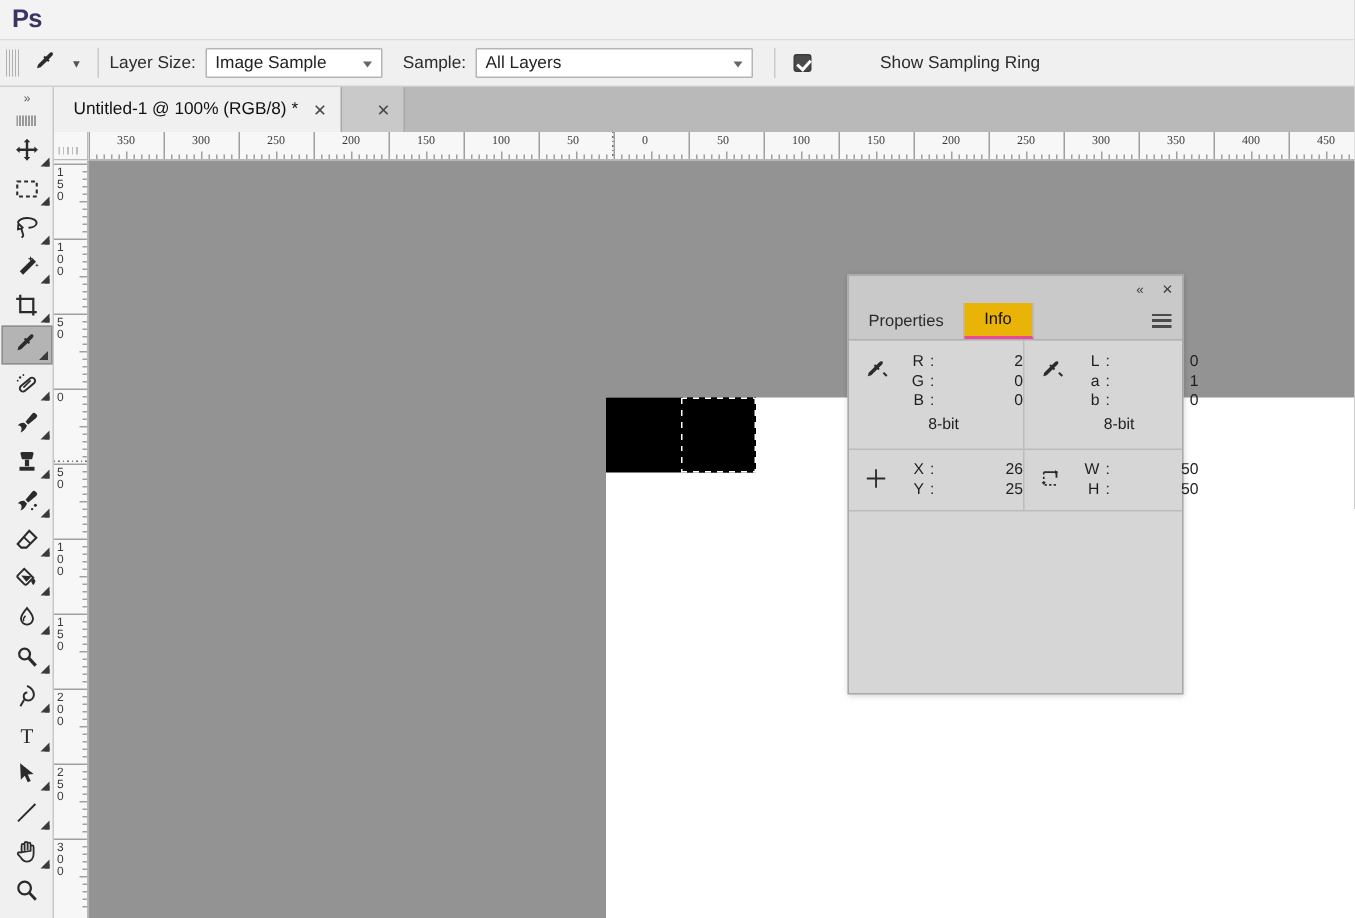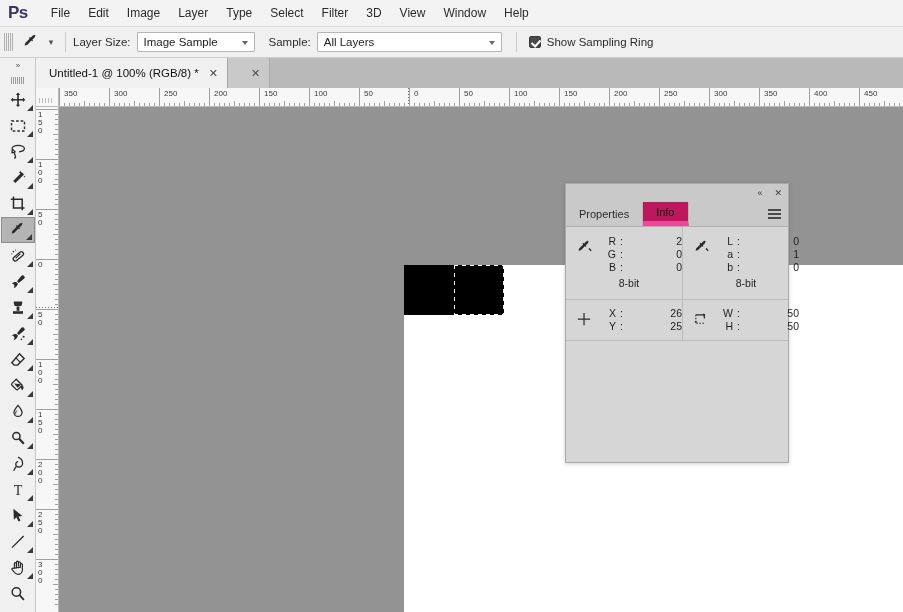--- a/index.html
+++ b/index.html
@@ -58,21 +58,21 @@
     padding: 0 18px 0 6px; font-size: 11.5px; color: #222;
     white-space: nowrap;
   }
   .opt-select::after {
     content: ""; position: absolute; right: 6px; top: 8px;
     border-left: 3.5px solid transparent; border-right: 3.5px solid transparent;
     border-top: 4px solid #666;
   }
   .sel-sample-size { width: 118px; }
   .sel-sample { width: 185px; }
-  .cb-wrap { display: flex; align-items: center; }
+  .cb-wrap { display: flex; align-items: center; gap: 40px; }
   .cb {
     width: 12px; height: 12px; background: #4a4a4a; border: 1px solid #3b3b3b;
     border-radius: 2px; margin-right: 6px; position: relative;
   }
   .cb::after {
     content: ""; position: absolute; left: 3px; top: 1px;
     width: 4px; height: 7px; border: solid #fff;
     border-width: 0 2px 2px 0; transform: rotate(42deg);
   }
 
@@ -141,21 +141,21 @@
   }
   .rtick { position: absolute; background: #a0a0a0; }
   .rh-major { width: 1px; height: 19px; top: 0; }
   .rh-mid   { width: 1px; height: 6px;  top: 13px; }
   .rh-minor { width: 1px; height: 4px;  top: 15px; }
   .rv-major { height: 1px; width: 23px; left: 0; }
   .rv-mid   { height: 1px; width: 6px;  left: 17px; }
   .rv-minor { height: 1px; width: 4px;  left: 19px; }
   .rlabel-h {
     position: absolute; top: 1px; font-size: 8px; color: #3a3a3a;
-    font-family: Liberation Sans, sans-serif; padding-left: 4px;
+    font-family: Liberation Serif, serif; padding-left: 18px;
   }
   .rlabel-v {
     position: absolute; left: 2px; width: 9px; font-size: 8px; color: #3a3a3a;
     line-height: 8px; text-align: left;
   }
   .guide-h {
     position: absolute; top: 0; height: 19px; width: 1px;
     background: repeating-linear-gradient(to bottom,#6f6f6f 0 1px,transparent 1px 3px);
   }
   .guide-v {
@@ -211,21 +211,21 @@
   .pt-btn { font-size: 9px; color: #3c3c3c; line-height: 1; cursor: default; }
   .panel-tabs {
     height: 25px; background: #c9c9c9; display: flex; align-items: stretch;
     position: relative; border-bottom: 1px solid #b0b0b0;
   }
   .ptab {
     display: flex; align-items: center; padding: 0 13px;
     font-size: 11px; color: #2b2b2b;
     border-right: 1px solid #b8b8b8;
   }
-  .ptab.active { background: #be185d; color: #0f0f0f; border-bottom: 5px solid #ec4899; }
+  .ptab.active { background: #eab308; color: #0f0f0f; border-bottom: 2px solid #ec4899; }
   .pmenu {
     position: absolute; right: 7px; top: 7px;
     width: 13px; height: 10px;
     background: repeating-linear-gradient(to bottom,#4a4a4a 0 2px,transparent 2px 4px);
   }
   .panel-body { background: #d6d6d6; }
   .readout-row { display: flex; border-bottom: 1px solid #bcbcbc; }
   .readout {
     flex: 1; display: flex; padding: 8px 0 4px 10px;
   }
@@ -256,33 +256,20 @@
     padding: 10px 12px; font-size: 10.5px; color: #1f1f1f;
   }
 </style>
 </head>
 <body>
 
 <div id="app">
 
   <div class="menubar">
     <div class="ps-logo">Ps</div>
-    <div id="menu-items" style="display:flex;">
-        <div class="menu-item">File</div>
-        <div class="menu-item">Edit</div>
-        <div class="menu-item">Image</div>
-        <div class="menu-item">Layer</div>
-        <div class="menu-item">Type</div>
-        <div class="menu-item">Select</div>
-        <div class="menu-item">Filter</div>
-        <div class="menu-item">3D</div>
-        <div class="menu-item">View</div>
-        <div class="menu-item">Window</div>
-        <div class="menu-item">Help</div>
-      </div>
   </div>
 
   <div class="optionsbar">
     <div class="grip"></div>
     <div class="tool-swatch">
       <svg width="18" height="18" viewBox="0 0 18 18">
         <path d="M13.6 2.6a2 2 0 0 0-2.8 0L8.6 4.8 7.9 4.1 6.9 5.1l.7.7-4.3 4.3-.6 2.4 2.4-.6 4.3-4.3.7.7 1-1-.7-.7 2.2-2.2a2 2 0 0 0 0-2.8z" fill="#2b2b2b"></path>
       </svg>
     </div>
     <div class="chev">▾</div>

